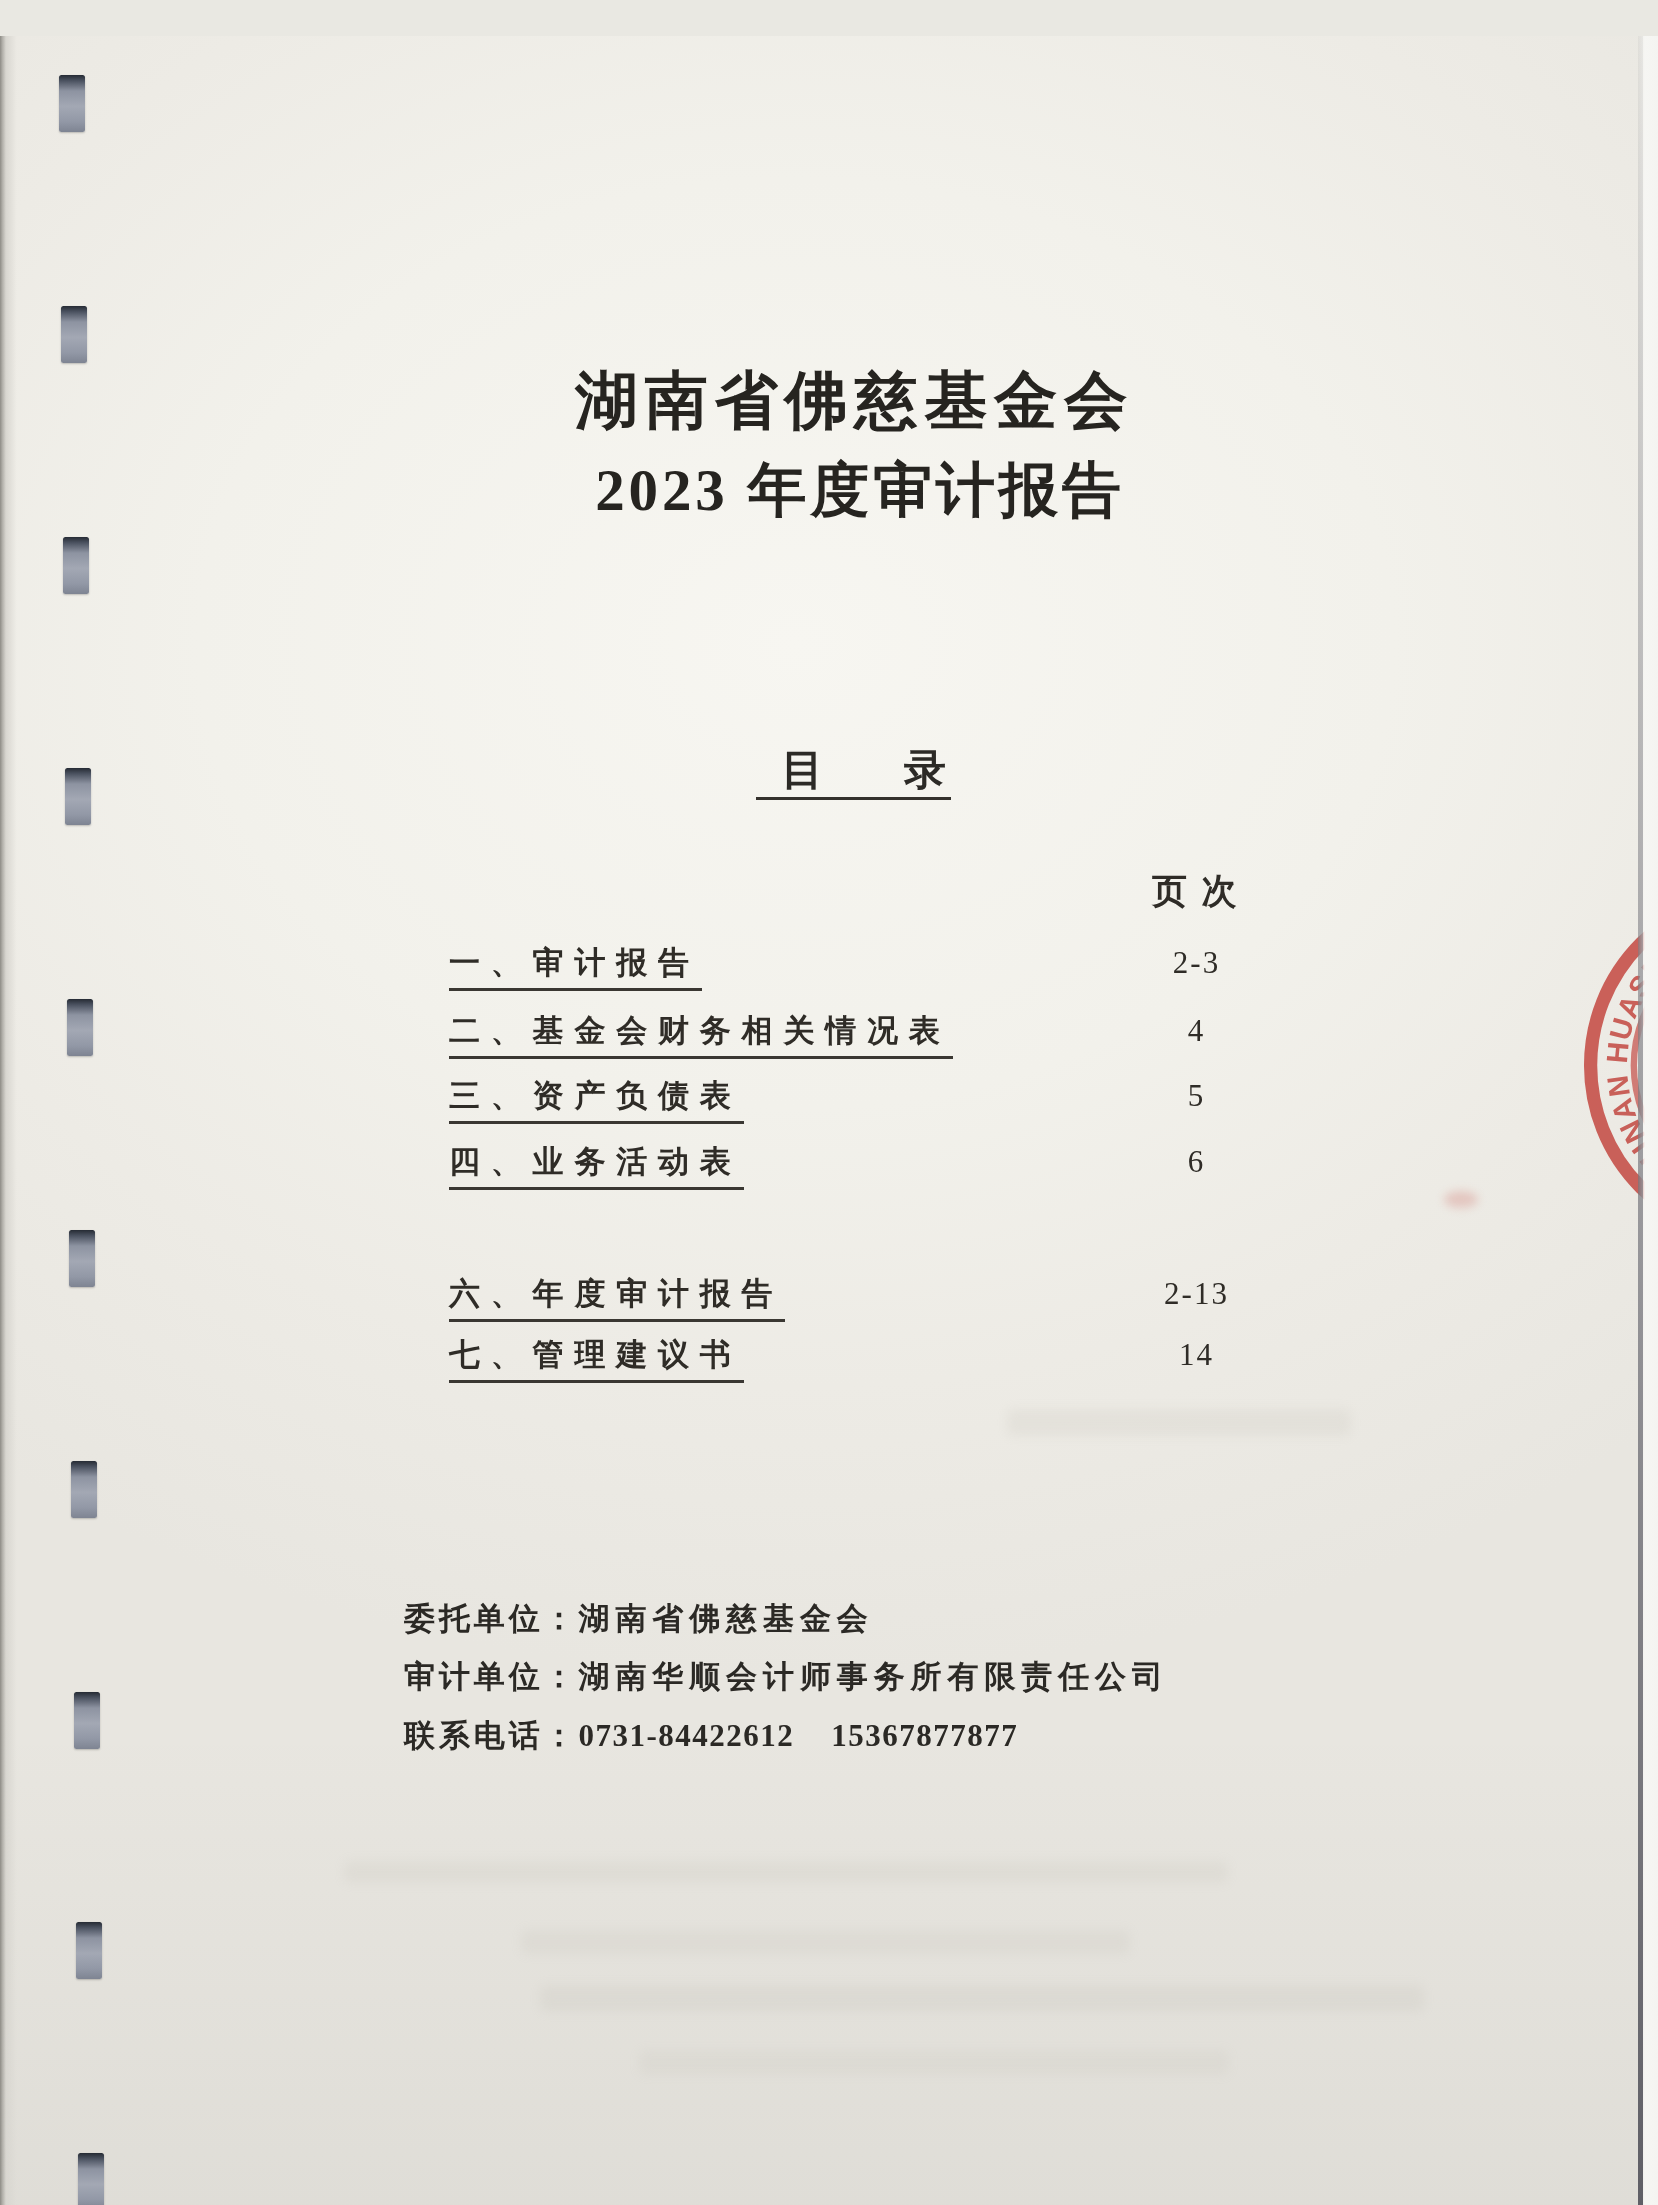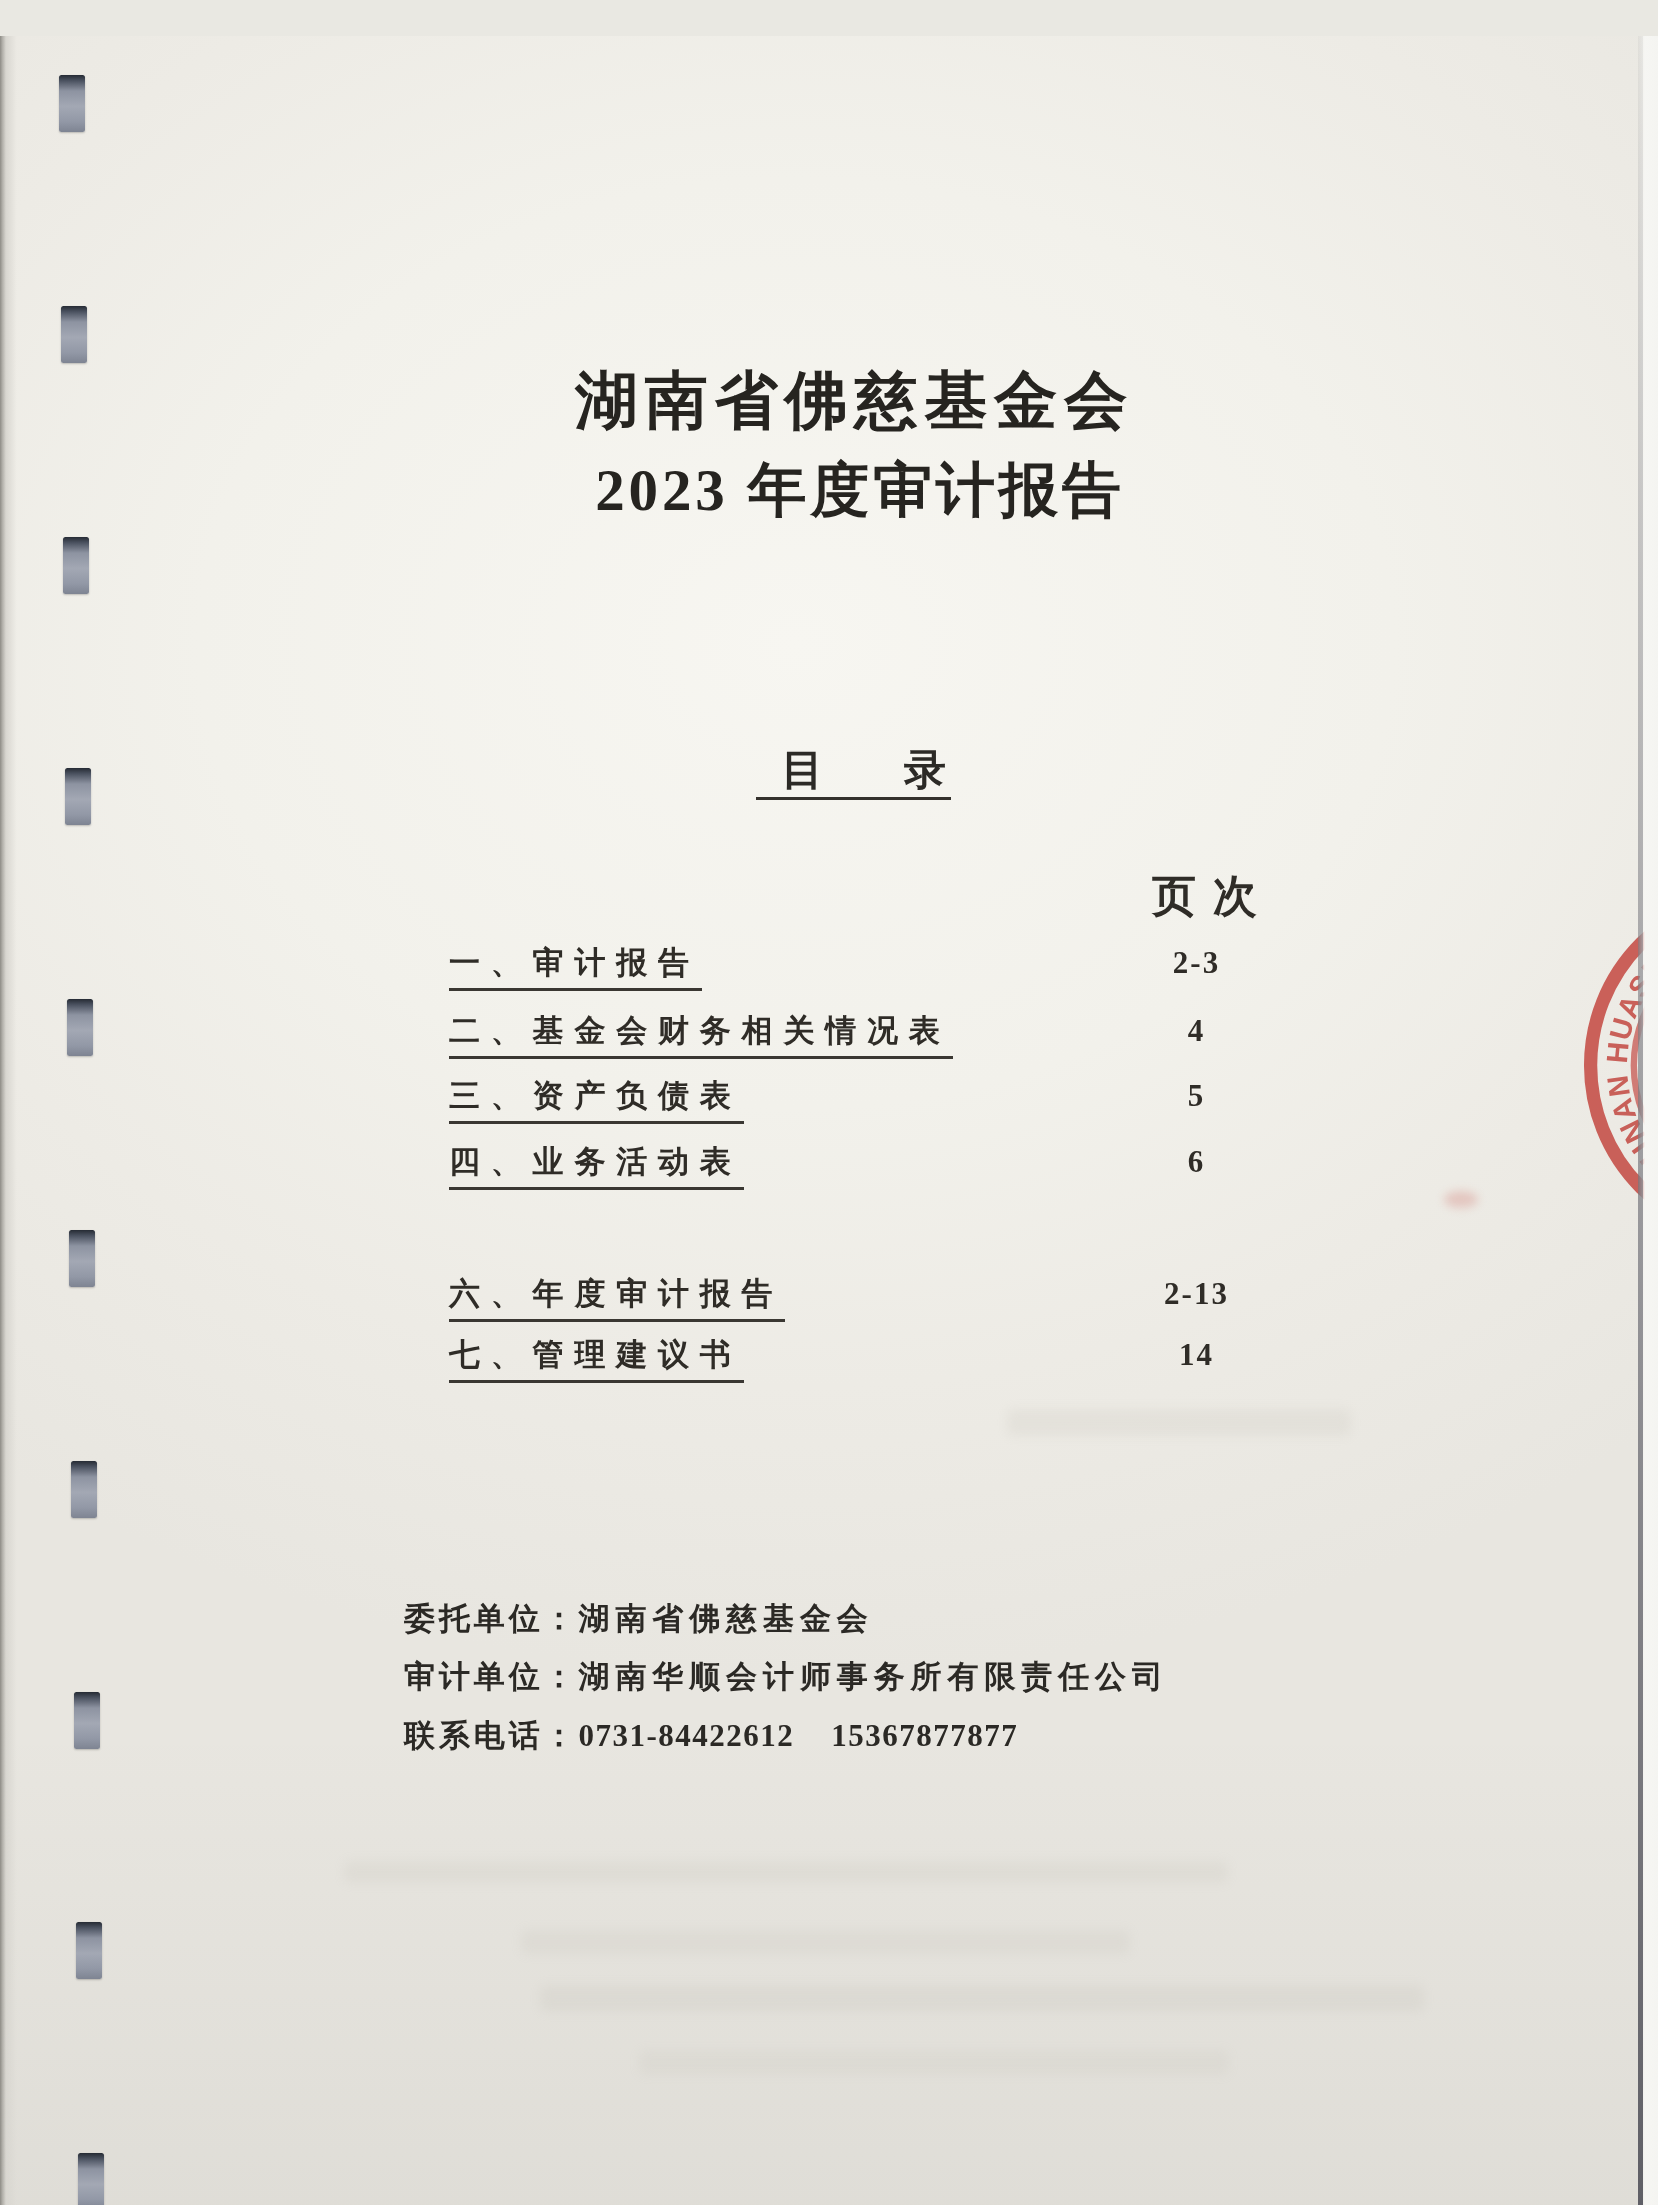--- a/index.html
+++ b/index.html
@@ -44,32 +44,32 @@
   .toc-heading{
     position:absolute;left:756px;top:713px;width:195px;z-index:2;
     display:flex;justify-content:space-between;
     padding:0 4.9px 5.9px 25.5px;box-sizing:border-box;
     border-bottom:3.9px solid #34312c;
     font-size:42px;font-weight:bold;color:#2c2a26;line-height:1;
   }
   
   .page-col-header{
     position:absolute;left:1152px;top:837px;z-index:2;
-    font-size:44px;font-weight:700;letter-spacing:2.9px;color:#2f2c27;white-space:pre;line-height:1.1;
+    font-size:35px;font-weight:700;letter-spacing:2.9px;color:#2f2c27;white-space:pre;line-height:1.1;
   }
   
   .toc-row{position:absolute;left:449px;right:0;height:54px;z-index:2;line-height:1.15;}
   .toc-label{
     display:inline-block;
     font-size:31px;font-weight:700;letter-spacing:10.8px;color:#2f2c27;
     border-bottom:3.9px solid #3a3732;padding:0 2px 6.9px 0;
   }
   .toc-page{
     position:absolute;left:696px;top:0;width:103px;text-align:center;
-    font-size:31px;font-weight:700;letter-spacing:2px;color:#2f2c27;
+    font-size:31px;font-weight:400;letter-spacing:2px;color:#2f2c27;
   }
   
   .footer-line{
     position:absolute;left:404px;z-index:2;line-height:1.1;
     font-size:31px;font-weight:700;letter-spacing:3.9px;color:#2b2925;
   }
   .footer-line .val{letter-spacing:5.9px;}
   .footer-line .val-pre{white-space:pre;letter-spacing:1.5px;}
   
   .stamp{position:absolute;left:1513px;top:779px;width:501px;height:501px;z-index:4;opacity:.92;}

